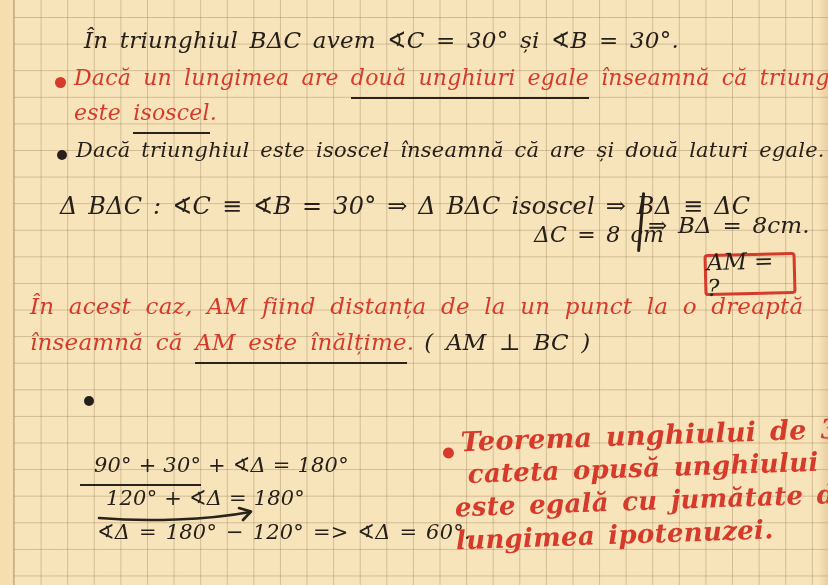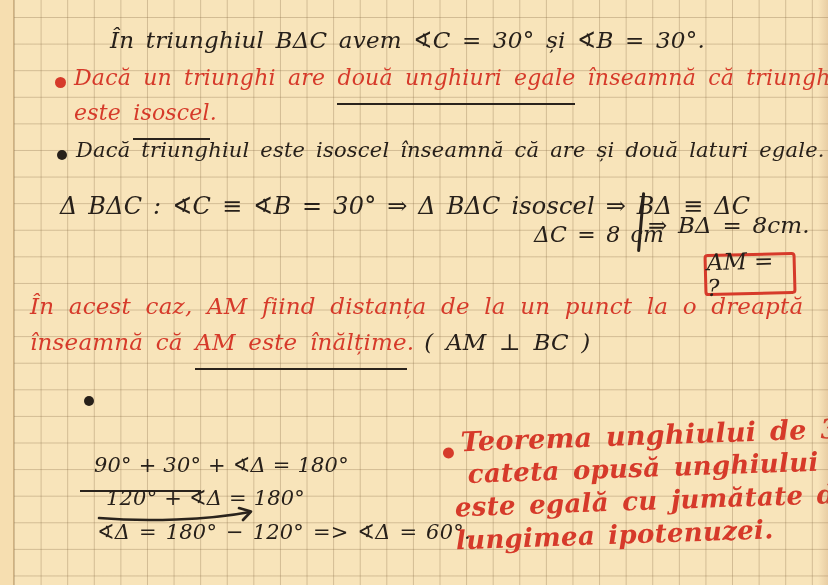--- a/index.html
+++ b/index.html
@@ -23,21 +23,21 @@
     box-shadow:inset -1px 0 0 rgba(150,110,60,0.4);
   }
   .edge-right{
     position:absolute;right:0;top:0;width:10px;height:585px;
     background:linear-gradient(to right, rgba(0,0,0,0), rgba(170,115,75,0.20));
     pointer-events:none;
   }
   .hl{position:absolute;white-space:nowrap;letter-spacing:0.2px;line-height:1.25;}
   .red{color:#d63a2a;}
   .black{color:#27201a;}
-  .u{border-bottom:2.6px solid #2a231c;padding-bottom:13px;font-style:italic;}
+  .u{border-bottom:2.6px solid #2a231c;padding-bottom:7px;font-style:italic;}
   .dot{position:absolute;border-radius:50%;}
   .dot.r{background:#d63a2a;}
   .dot.b{background:#27201a;}
   .ambox{
     position:absolute;left:704px;top:253px;width:86px;height:36px;
     border:3px solid #d63a2a;border-radius:4px;
     transform:rotate(-1.5deg);
     display:flex;align-items:center;justify-content:center;
     font-size:23px;
   }
@@ -53,24 +53,24 @@
   }
   .theorem .tl{white-space:nowrap;font-size:26px;line-height:33px;letter-spacing:0.3px;word-spacing:4px;}
   .arrow-svg{position:absolute;left:96px;top:506px;}
 </style>
 </head>
 <body>
 
 <div class="page">
   <div class="margin-strip"></div>
 
-  <div class="hl black" style="left:84px;top:26px;font-size:23px;word-spacing:4px;margin-left:26px;">În triunghiul  BΔC  avem  ∢C = 30°  și  ∢B = 30°.</div>
+  <div class="hl black" style="left:84px;top:26px;font-size:23px;word-spacing:4px;">În triunghiul  BΔC  avem  ∢C = 30°  și  ∢B = 30°.</div>
 
   <div class="dot r" style="left:55px;top:77px;width:11px;height:11px;"></div>
-  <div class="hl red" style="left:74px;top:64px;font-size:22px;word-spacing:5px;"><span>Dacă un triunghi are </span><span class="u">două unghiuri egale</span><span> înseamnă că triunghiul</span></div>
+  <div class="hl red" style="left:74px;top:64px;font-size:22px;word-spacing:5px;"><span>Dacă un lungimea are </span><span class="u">două unghiuri egale</span><span> înseamnă că triunghiul</span></div>
   <div class="hl red" style="left:74px;top:99px;font-size:22px;word-spacing:5px;"><span>este </span><span class="u">isoscel</span><span>.</span></div>
 
   <div class="dot b" style="left:57px;top:150px;width:10px;height:10px;"></div>
   <div class="hl black" style="left:76px;top:137px;font-size:21px;word-spacing:4px;">Dacă triunghiul este isoscel înseamnă că are și două laturi egale.</div>
 
   <div class="hl black" style="left:60px;top:191px;font-size:24px;word-spacing:3px;">Δ BΔC :  ∢C ≡ ∢B = 30°  ⇒ Δ BΔC isoscel  ⇒ BΔ ≡ ΔC</div>
   <div class="hl black" style="left:534px;top:221px;font-size:22px;word-spacing:3px;">ΔC = 8 cm</div>
   <div class="vbar"></div>
   <div class="hl black" style="left:648px;top:211px;font-size:23px;word-spacing:3px;">⇒ BΔ = 8cm.</div>
 

